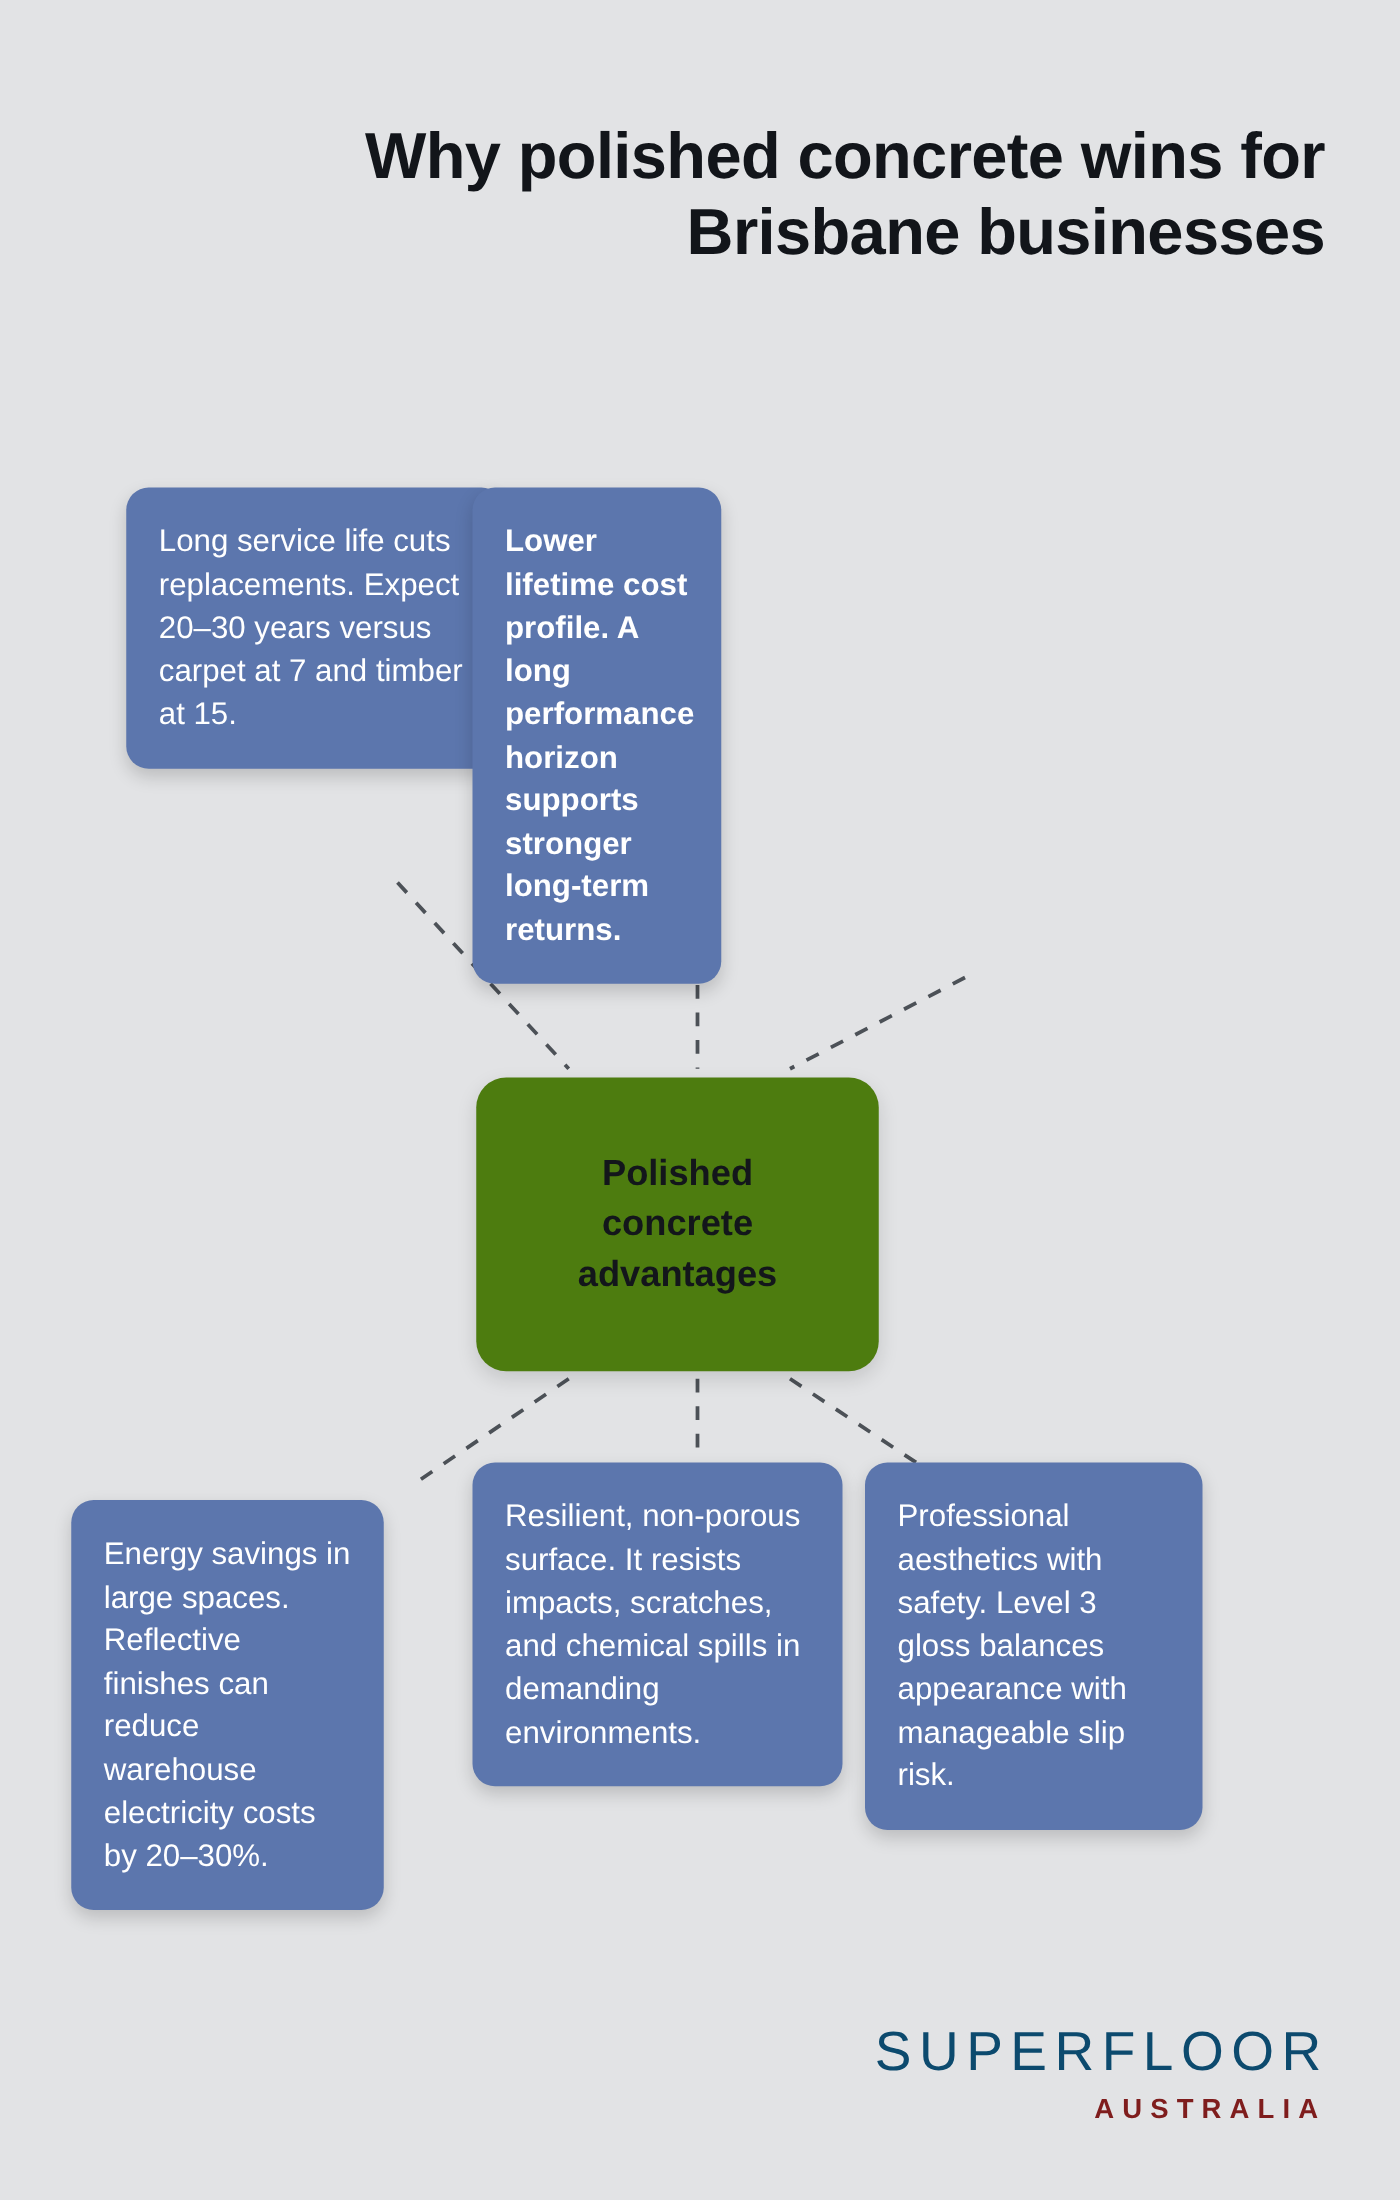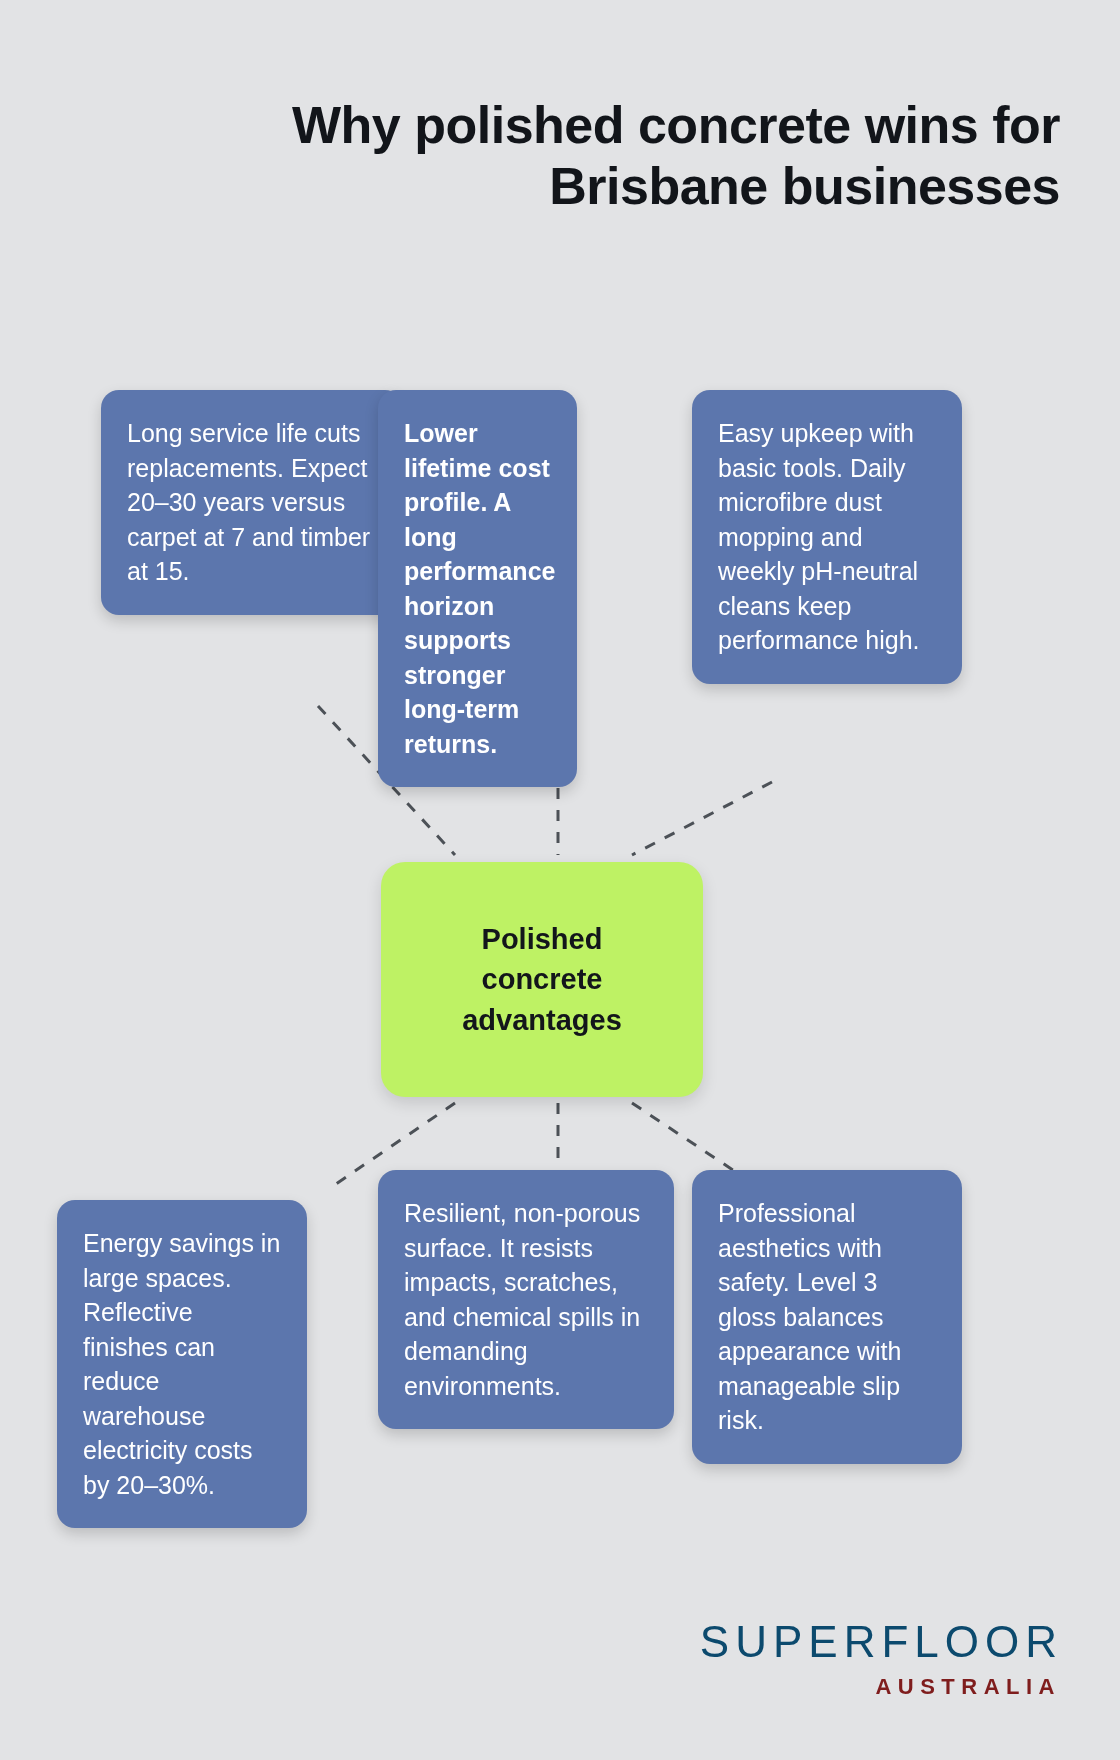--- a/index.html
+++ b/index.html
@@ -58,21 +58,21 @@
   #node-3 { left: 57px;  top: 1200px; width: 250px; }
   #node-4 { left: 378px; top: 1170px; width: 296px; }
   #node-5 { left: 692px; top: 1170px; width: 270px; }
 
   .center-node {
     position: absolute;
     left: 381px;
     top: 862px;
     width: 322px;
     height: 235px;
-    background: #bef264;
+    background: #4d7c0f;
     border-radius: 24px;
     box-shadow: 0 6px 16px rgba(0,0,0,0.13);
     display: flex;
     align-items: center;
     justify-content: center;
     text-align: center;
     font-size: 29px;
     line-height: 1.4;
     font-weight: bold;
     color: #13161b;
@@ -119,23 +119,20 @@
       <line x1="632" y1="1103" x2="760" y2="1188"></line>
     </g>
   </svg>
 
   <div class="node" id="node-0">
     <span>Long service life cuts replacements. Expect 20–30 years versus carpet at 7 and timber at 15.</span>
   </div>
   <div class="node" id="node-1">
     <span>Lower lifetime cost profile. A long performance horizon supports stronger long-term returns.</span>
   </div>
-  <div class="node" id="node-2">
-    <span>Easy upkeep with basic tools. Daily microfibre dust mopping and weekly pH-neutral cleans keep performance high.</span>
-  </div>
   <div class="node" id="node-3">
     <span>Energy savings in large spaces. Reflective finishes can reduce warehouse electricity costs by 20–30%.</span>
   </div>
   <div class="node" id="node-4">
     <span>Resilient, non-porous surface. It resists impacts, scratches, and chemical spills in demanding environments.</span>
   </div>
   <div class="node" id="node-5">
     <span>Professional aesthetics with safety. Level 3 gloss balances appearance with manageable slip risk.</span>
   </div>
 

